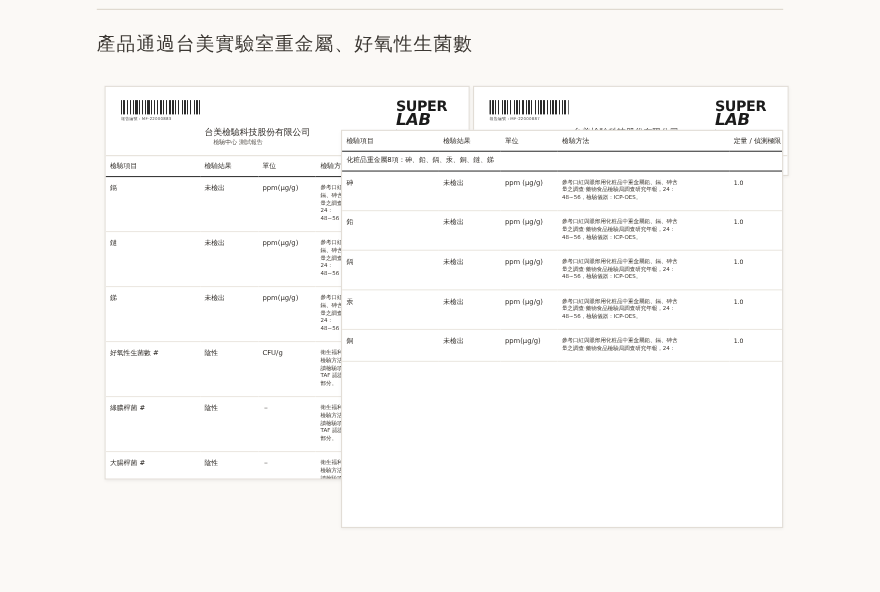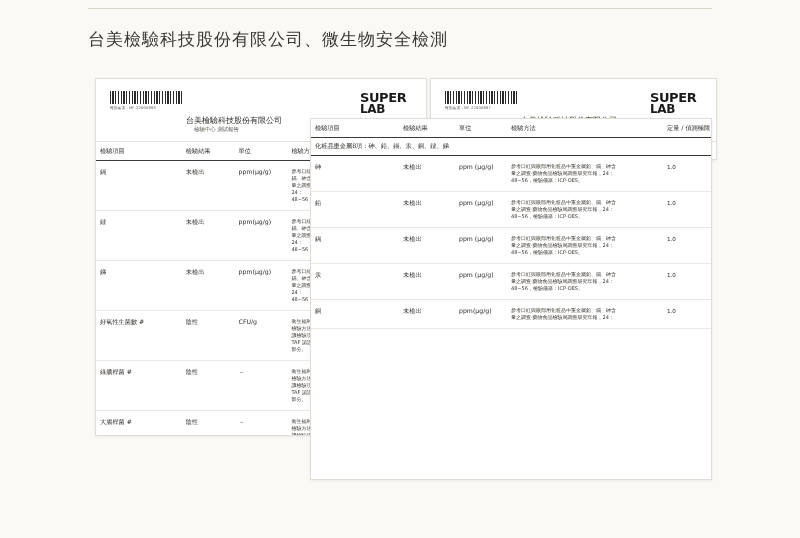--- a/index.html
+++ b/index.html
@@ -95,25 +95,26 @@
     text-align: left;
   }
   .logo .l1 {
     font-size: 13px;
     font-weight: bold;
     letter-spacing: -0.4px;
     color: #1b1b1b;
     line-height: 11px;
   }
   .logo .l2 {
-    font-size: 12px;
+    font-size: 15px;
     font-weight: bold;
     letter-spacing: -0.4px;
     color: #1b1b1b;
     line-height: 13px;
+    font-style: italic;
   }
   .logo .tag {
     font-size: 3.4px;
     color: #6b6b6b;
     line-height: 4.2px;
     margin-top: 1px;
   }
 
   
   .tbl {
@@ -165,21 +166,21 @@
   #report-mid .lab-sub  { left: 98px; top: 47px; font-size: 5.4px; }
   #report-mid .logo { right: 10px; top: 13px; }
 </style>
 </head>
 <body>
 
 <div class="page">
 
   <div class="top-rule"></div>
 
-  <div class="page-title">台美檢驗科技股份有限公司、微生物安全檢測</div>
+  <div class="page-title">產品通過台美實驗室重金屬、好氧性生菌數</div>
 
   <div class="report" id="report-back">
     <div class="hdr">
       <div class="barcode"></div>
       <div class="barcode-no">報告編號：MF-22000883</div>
       <div class="lab-name">台美檢驗科技股份有限公司</div>
       <div class="lab-sub">檢驗中心 測試報告</div>
       <div class="logo">
         <div class="l1">SUPER</div>
         <div class="l2">LAB</div>

